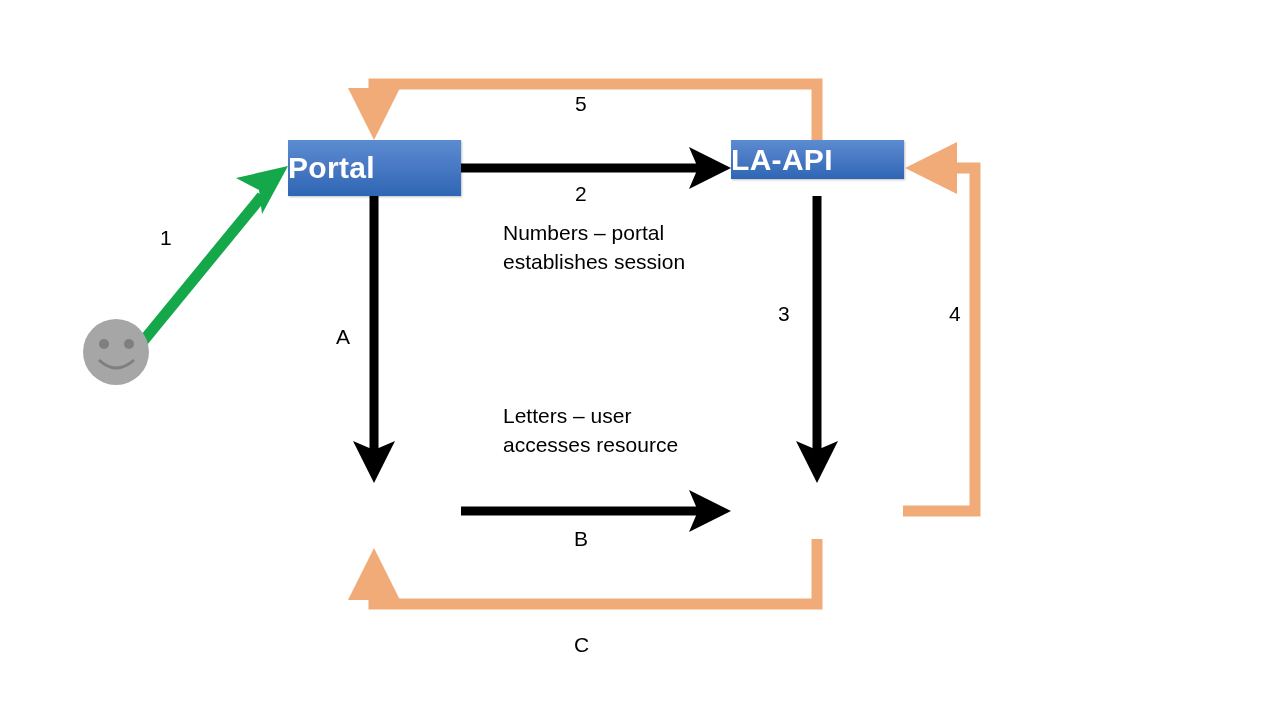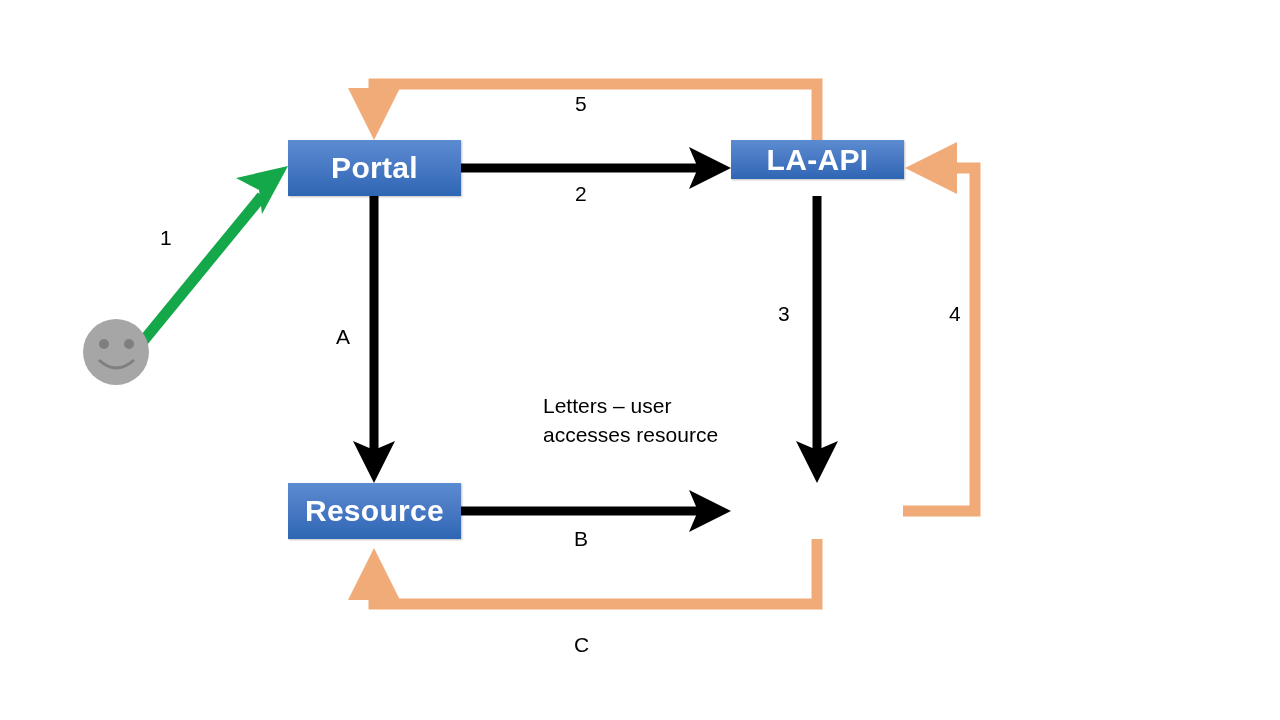--- a/index.html
+++ b/index.html
@@ -25,21 +25,20 @@
     position: absolute;
     left: 0;
     top: 0;
     width: 1280px;
     height: 720px;
   }
   .node-box {
     position: absolute;
     display: flex;
     align-items: center;
-    justify-content: center;
     background: linear-gradient(to bottom, #5b8bd0 0%, #4a7ac4 45%, #2e66b4 100%);
     color: #ffffff;
     font-family: "Liberation Sans", sans-serif;
     font-weight: bold;
     font-size: 30px;
     letter-spacing: 0.3px;
     box-shadow: 1px 1px 2px rgba(0,0,0,0.25);
     box-sizing: border-box;
   }
   .edge-label {
@@ -118,38 +117,37 @@
   </svg>
 
   <div class="node-box" style="left:288px; top:140px; width:173px; height:56px;">
     <span>Portal</span>
   </div>
 
   <div class="node-box" style="left:731px; top:140px; width:173px; height:39px;">
     <span>LA-API</span>
   </div>
 
-  <div class="node-box" style="left:288px; top:483px; width:173px; height:56px;">
-    <span>Resource</span>
-  </div>
 
 
   <div class="edge-label" style="left:160px; top:226px;">1</div>
 
   <div class="edge-label" style="left:575px; top:182px;">2</div>
 
   <div class="edge-label" style="left:778px; top:302px;">3</div>
 
   <div class="edge-label" style="left:949px; top:302px;">4</div>
 
   <div class="edge-label" style="left:575px; top:92px;">5</div>
 
   <div class="edge-label" style="left:336px; top:325px;">A</div>
 
   <div class="edge-label" style="left:574px; top:527px;">B</div>
 
   <div class="edge-label" style="left:574px; top:633px;">C</div>
 
+  <div class="note-text" style="left:503px; top:218px;">Numbers – portal
+establishes session</div>
 
-  <div class="note-text" style="left:503px; top:391px;margin-left:40px;">Letters – user
+  <div class="note-text" style="left:503px; top:401px;">Letters – user
 accesses resource</div>
 
 </div>
 
 </body></html>

